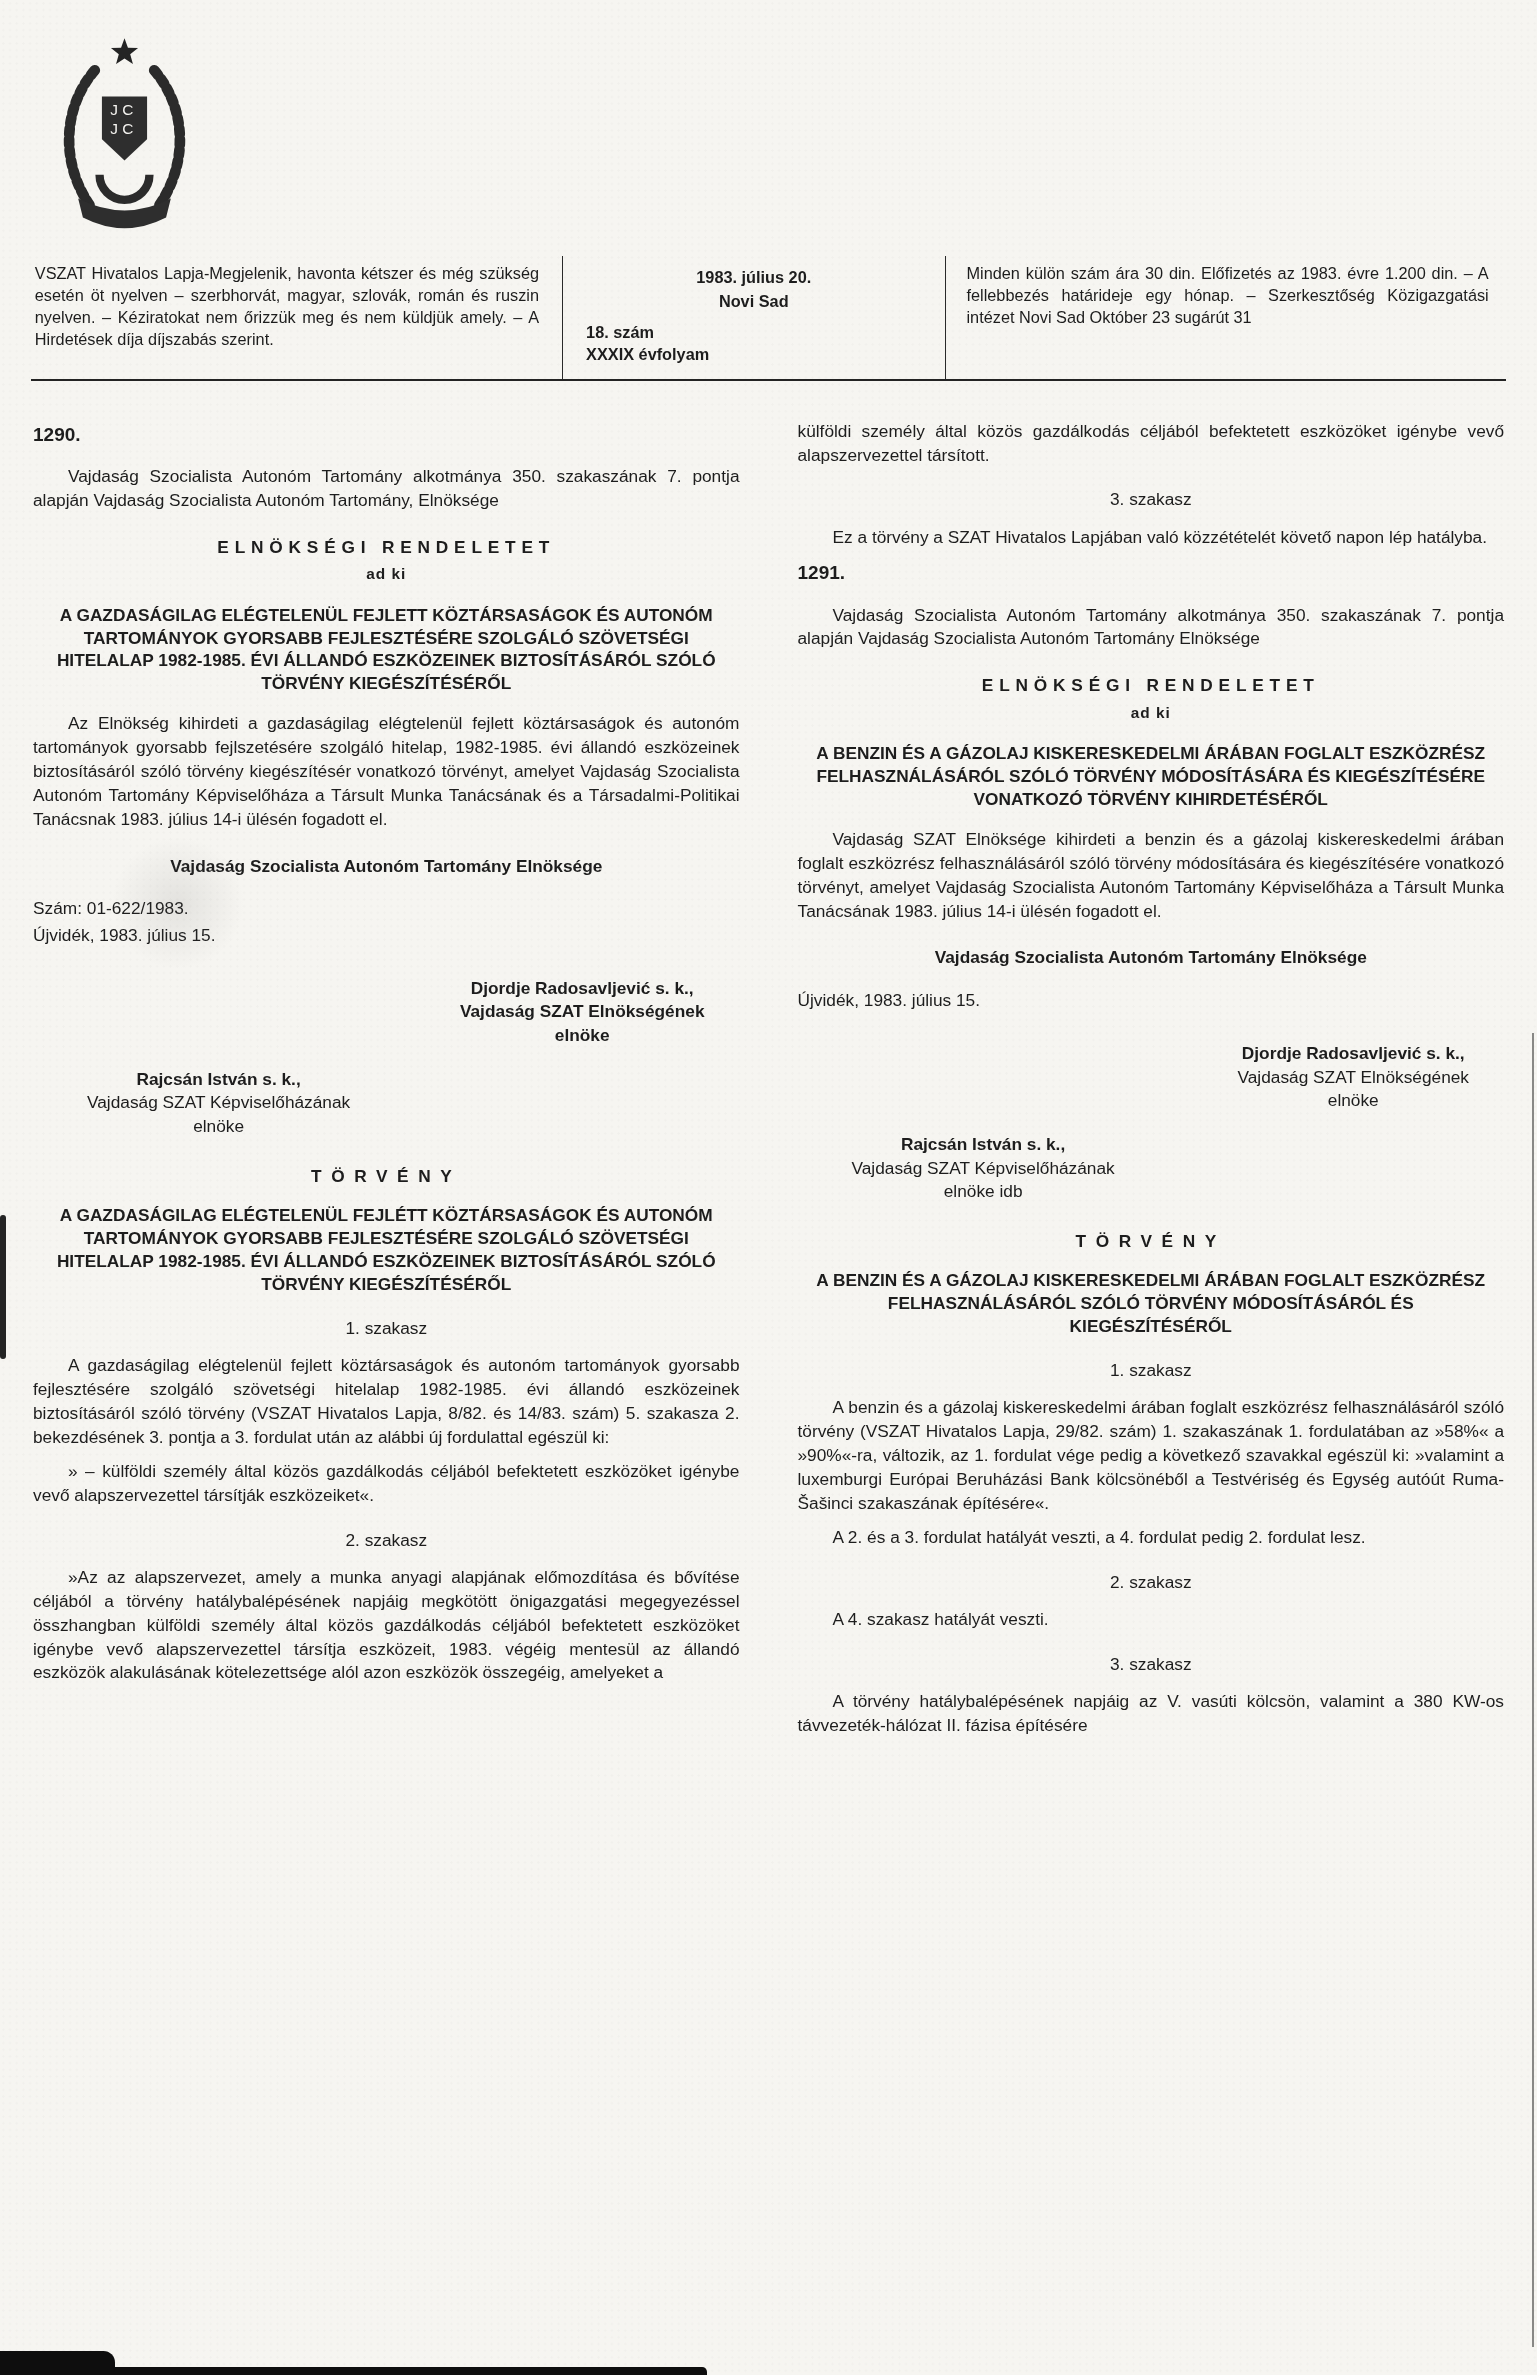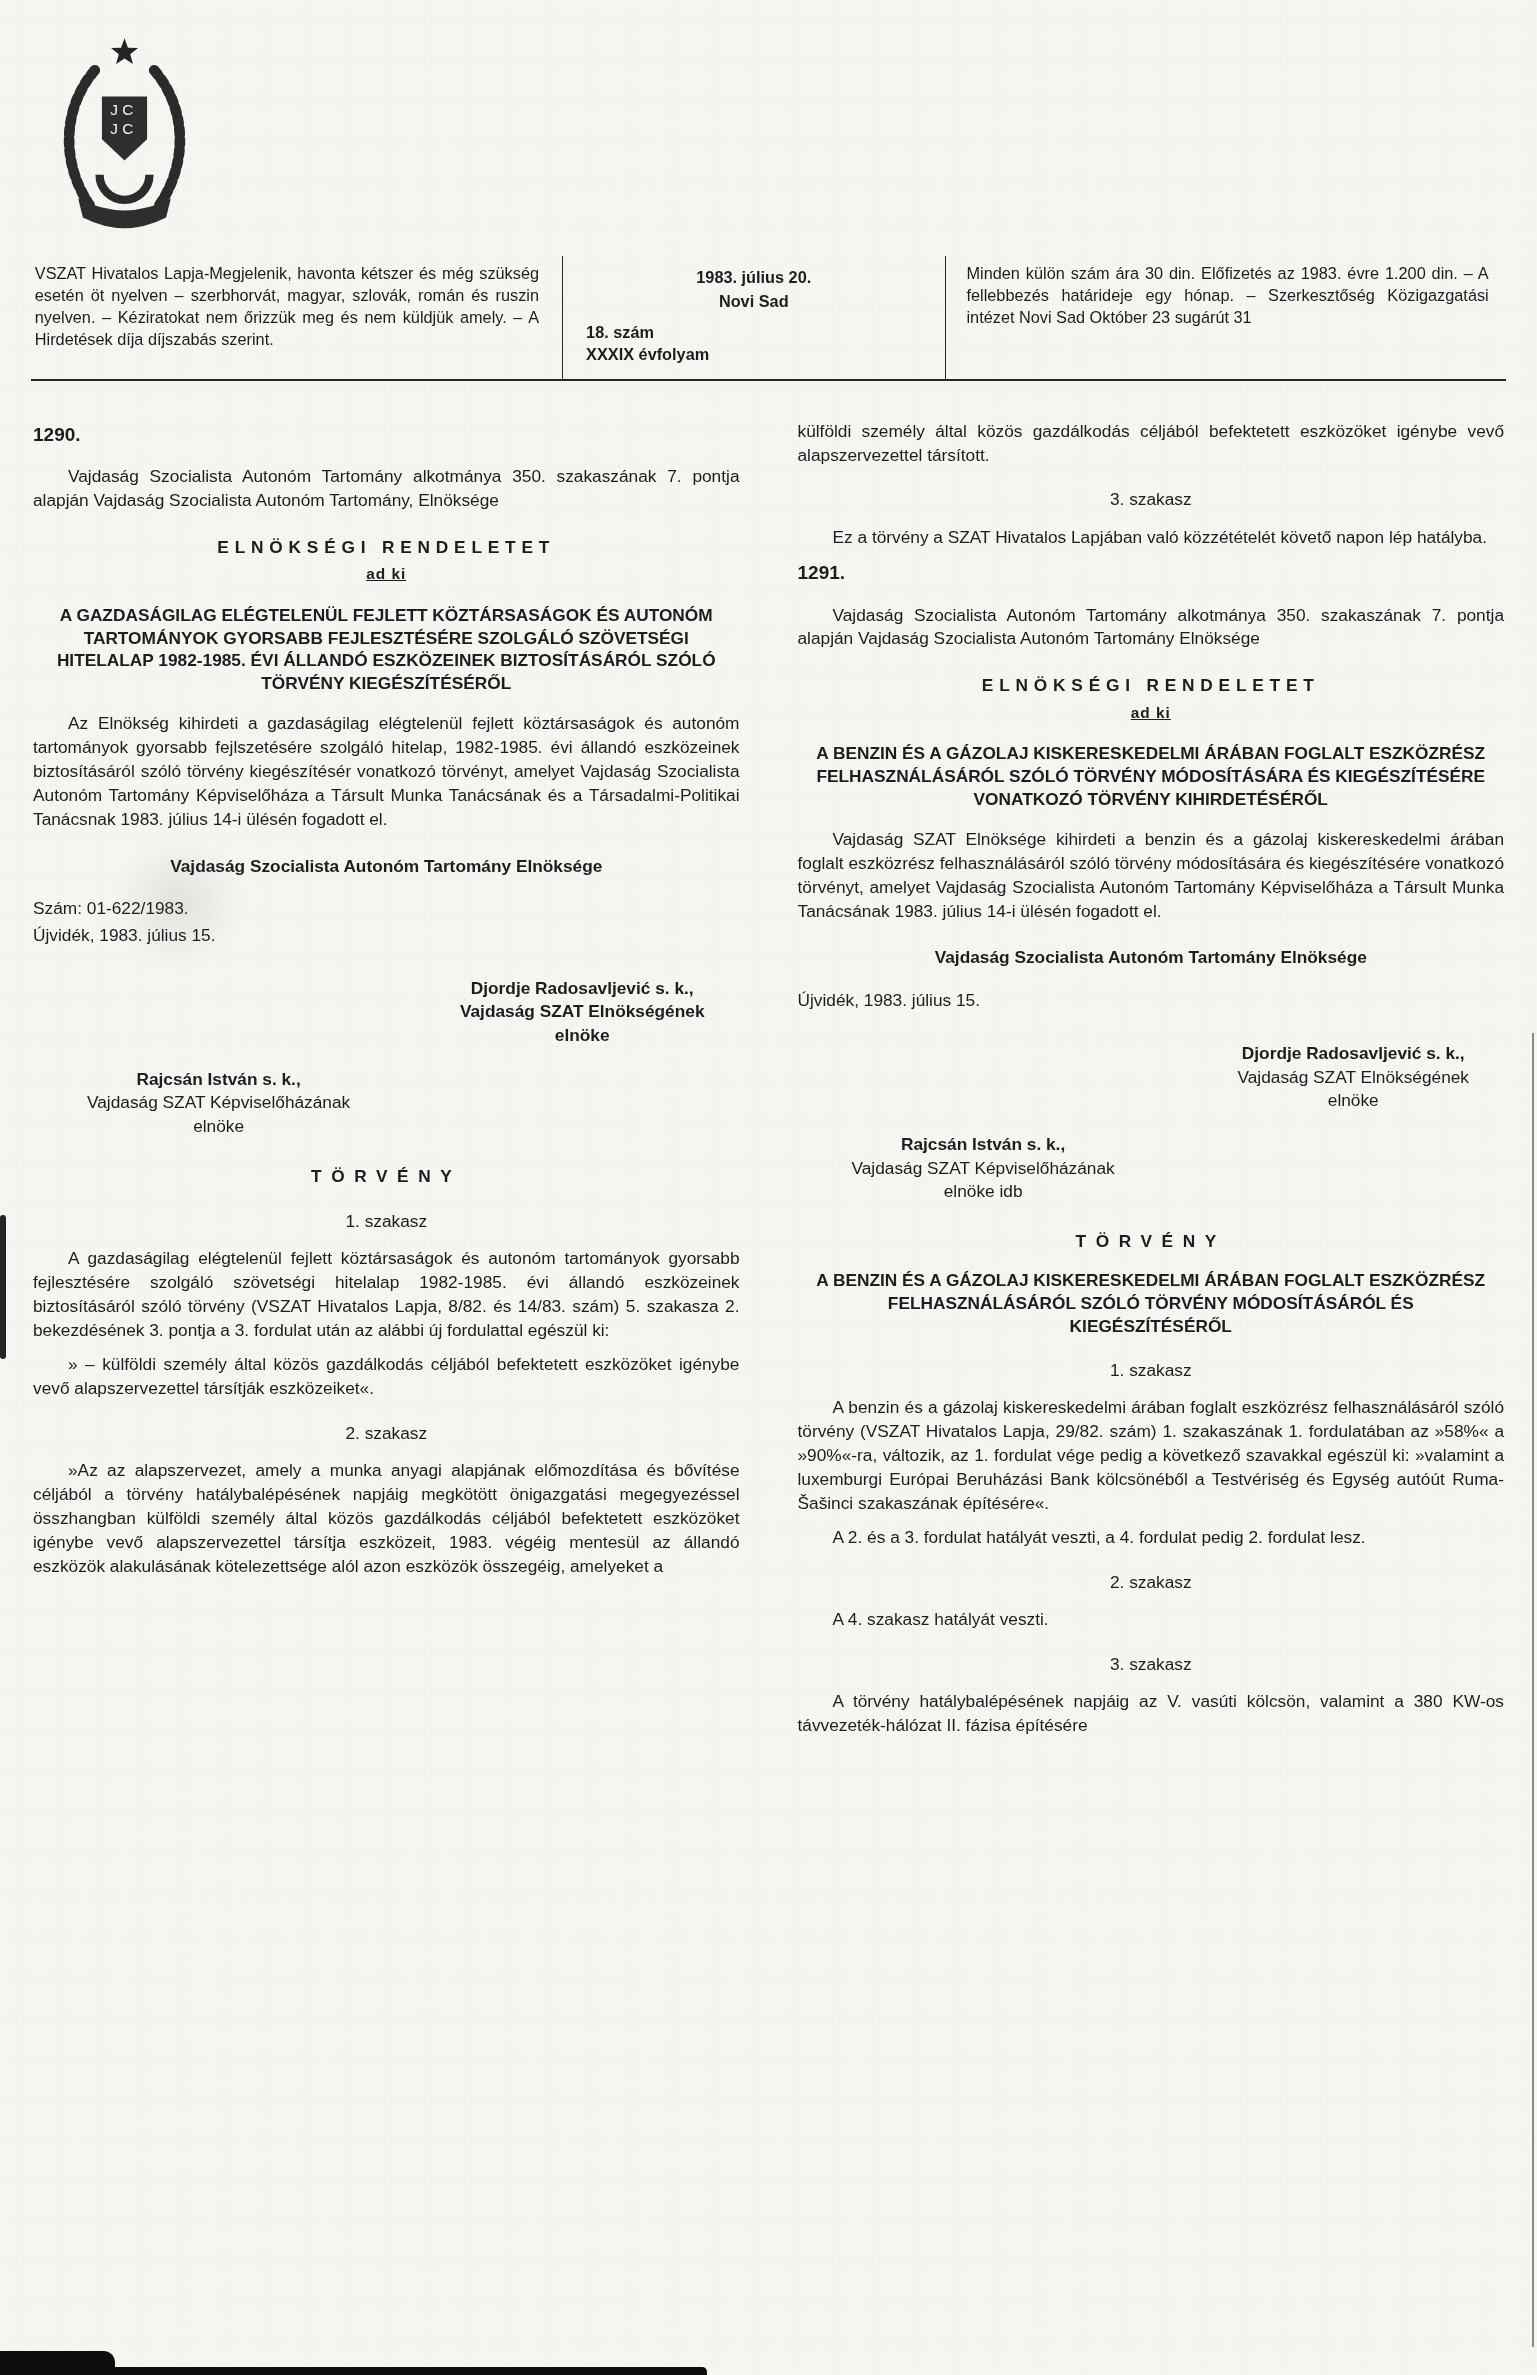--- a/index.html
+++ b/index.html
@@ -144,21 +144,20 @@
     font-weight: bold;
     letter-spacing: 5.8px;
     margin: 23px 0 3.8px 0;
   }
   .adki {
     text-align: center;
     font-weight: bold;
     font-size: 15.4px;
     letter-spacing: 1px;
     margin: 1.9px 0 19px 0;
-    text-decoration: underline;
   }
   .title {
     text-align: center;
     font-weight: bold;
     line-height: 1.32;
     margin: 15.4px 9.6px 17.3px 9.6px;
   }
   .section {
     text-align: center;
     margin: 21px 0 13.4px 0;
@@ -281,20 +280,21 @@
           </div>
         </div>
         <div class="blk sig-left">
           <div class="sig-inner">
             <div class="sig-line bold">Rajcsán István s. k.,</div>
             <div class="sig-line">Vajdaság SZAT Képviselőházának</div>
             <div class="sig-line">elnöke</div>
           </div>
         </div>
         <div class="blk torveny">TÖRVÉNY</div>
+        <div class="blk title">A GAZDASÁGILAG ELÉGTELENÜL FEJLÉTT KÖZTÁRSASÁGOK ÉS AUTONÓM TARTOMÁNYOK GYORSABB FEJLESZTÉSÉRE SZOLGÁLÓ SZÖVETSÉGI HITELALAP 1982-1985. ÉVI ÁLLANDÓ ESZKÖZEINEK BIZTOSÍTÁSÁRÓL SZÓLÓ TÖRVÉNY KIEGÉSZÍTÉSÉRŐL</div>
         <div class="blk section">1. szakasz</div>
         <div class="blk para">A gazdaságilag elégtelenül fejlett köztársaságok és autonóm tartományok gyorsabb fejlesztésére szolgáló szövetségi hitelalap 1982-1985. évi állandó eszközeinek biztosításáról szóló törvény (VSZAT Hivatalos Lapja, 8/82. és 14/83. szám) 5. szakasza 2. bekezdésének 3. pontja a 3. fordulat után az alábbi új fordulattal egészül ki:</div>
         <div class="blk para">» – külföldi személy által közös gazdálkodás céljából befektetett eszközöket igénybe vevő alapszervezettel társítják eszközeiket«.</div>
         <div class="blk section">2. szakasz</div>
         <div class="blk para">»Az az alapszervezet, amely a munka anyagi alapjának előmozdítása és bővítése céljából a törvény hatálybalépésének napjáig megkötött önigazgatási megegyezéssel összhangban külföldi személy által közös gazdálkodás céljából befektetett eszközöket igénybe vevő alapszervezettel társítja eszközeit, 1983. végéig mentesül az állandó eszközök alakulásának kötelezettsége alól azon eszközök összegéig, amelyeket a</div>
       </div>
     <div class="col" id="col-right">
         <div class="blk para-noindent">külföldi személy által közös gazdálkodás céljából befektetett eszközöket igénybe vevő alapszervezettel társított.</div>
         <div class="blk section">3. szakasz</div>
         <div class="blk para">Ez a törvény a SZAT Hivatalos Lapjában való közzétételét követő napon lép hatályba.</div>

